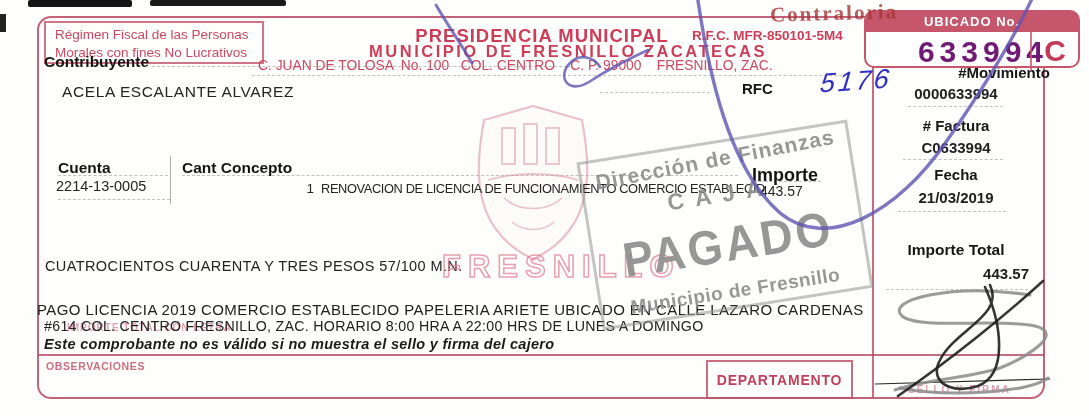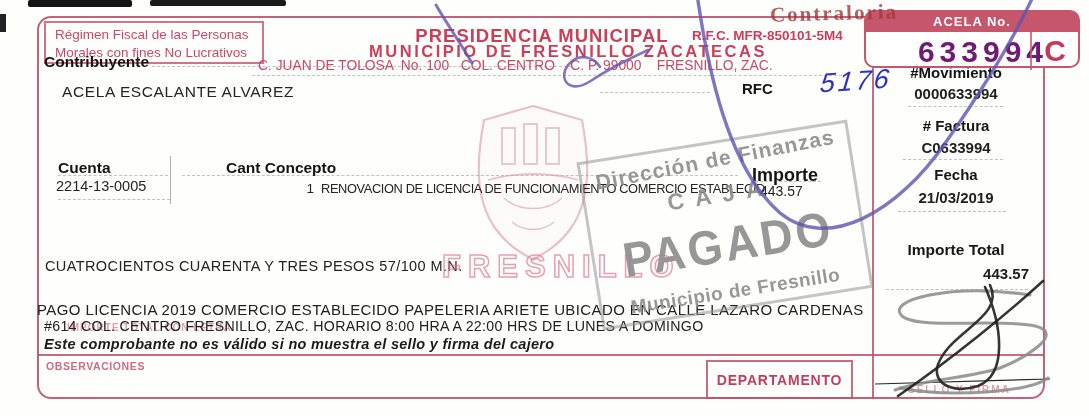--- a/index.html
+++ b/index.html
@@ -54,31 +54,31 @@
   [data-name="contribuyente-name"]{left:62px;top:83px;font-size:15.5px;letter-spacing:.6px;color:#242424;}
   [data-name="rfc-label"]{left:742px;top:80px;font-size:15px;font-weight:700;color:#141414;}
   [data-name="rfc-handwritten"]{left:820px;top:66px;font-size:27px;font-style:italic;
       color:#2f2fc0;letter-spacing:3px;transform:rotate(-4deg) skewX(-10deg);z-index:7;}
 
   
   [data-name="cuenta-label"]{left:58px;top:159px;font-size:15.5px;font-weight:700;color:#141414;}
   [data-name="cuenta-value"]{left:56px;top:178px;font-size:14.5px;color:#242424;}
   [data-name="table-column-divider"]{left:170px;top:156px;width:0;height:48px;
       border-left:1.5px solid rgba(120,120,120,.6);}
-  [data-name="cant-concepto-label"]{left:182px;top:159px;font-size:15.5px;font-weight:700;color:#141414;margin-left:44px;}
+  [data-name="cant-concepto-label"]{left:182px;top:159px;font-size:15.5px;font-weight:700;color:#141414;}
   [data-name="row-cant"]{left:296px;top:181px;width:18px;text-align:right;font-size:13.5px;color:#242424;}
   [data-name="row-concepto"]{left:321px;top:181px;font-size:13.5px;letter-spacing:-.4px;
       transform:scaleX(.95);transform-origin:left top;white-space:pre;color:#242424;z-index:3;}
   [data-name="importe-label"]{left:752px;top:165px;font-size:18px;font-weight:700;color:#141414;z-index:3;}
   [data-name="importe-value"]{left:760px;top:183px;font-size:14px;color:#242424;z-index:3;}
   [data-name="amount-in-words"]{left:45px;top:258px;font-size:14.5px;letter-spacing:.4px;color:#222;}
 
   
   .rp{left:874px;width:164px;text-align:center;color:#161616;}
-  [data-name="movimiento-label"]{top:64px;font-size:15px;font-weight:700;}
+  [data-name="movimiento-label"]{top:64px;font-size:15px;font-weight:700;margin-left:48px;}
   [data-name="movimiento-value"]{top:85px;font-size:15px;font-weight:700;color:#202020;}
   [data-name="factura-label"]{top:117px;font-size:15px;font-weight:700;}
   [data-name="factura-value"]{top:139px;font-size:15px;font-weight:700;color:#202020;}
   [data-name="fecha-label"]{top:166px;font-size:15px;font-weight:700;}
   [data-name="fecha-value"]{top:189px;font-size:15px;font-weight:700;color:#202020;}
   [data-name="importe-total-label"]{top:241px;font-size:15.5px;font-weight:700;}
   [data-name="importe-total-value"]{top:265px;width:155px;text-align:right;font-size:15px;font-weight:700;color:#202020;}
 
   
   [data-name="shield-watermark"]{left:464px;top:102px;opacity:.55;z-index:2;}
@@ -157,21 +157,21 @@
     <span data-name="regimen-fiscal-line2">Morales con fines No Lucrativos</span>
   </div>
 
   <div data-name="contraloria-stamp">Contraloria</div>
   <div data-name="page-title">PRESIDENCIA MUNICIPAL</div>
   <div data-name="issuer-rfc">R.F.C. MFR-850101-5M4</div>
   <div data-name="page-subtitle">MUNICIPIO DE FRESNILLO ZACATECAS</div>
   <div data-name="address-line">C. JUAN DE TOLOSA  No. 100   COL. CENTRO    C. P. 99000    FRESNILLO, ZAC.</div>
 
   <div data-name="recibo-box">
-    <div data-name="recibo-label">ACELA No.</div>
+    <div data-name="recibo-label">UBICADO No.</div>
     <div data-name="recibo-number">633994</div>
     <div data-name="recibo-series-divider"></div>
     <div data-name="recibo-series">C</div>
   </div>
 
   <div data-name="contribuyente-label">Contribuyente</div>
   <div data-name="contribuyente-name">ACELA ESCALANTE ALVAREZ</div>
   <div data-name="rfc-label">RFC</div>
   <div data-name="rfc-handwritten">5176</div>
 

